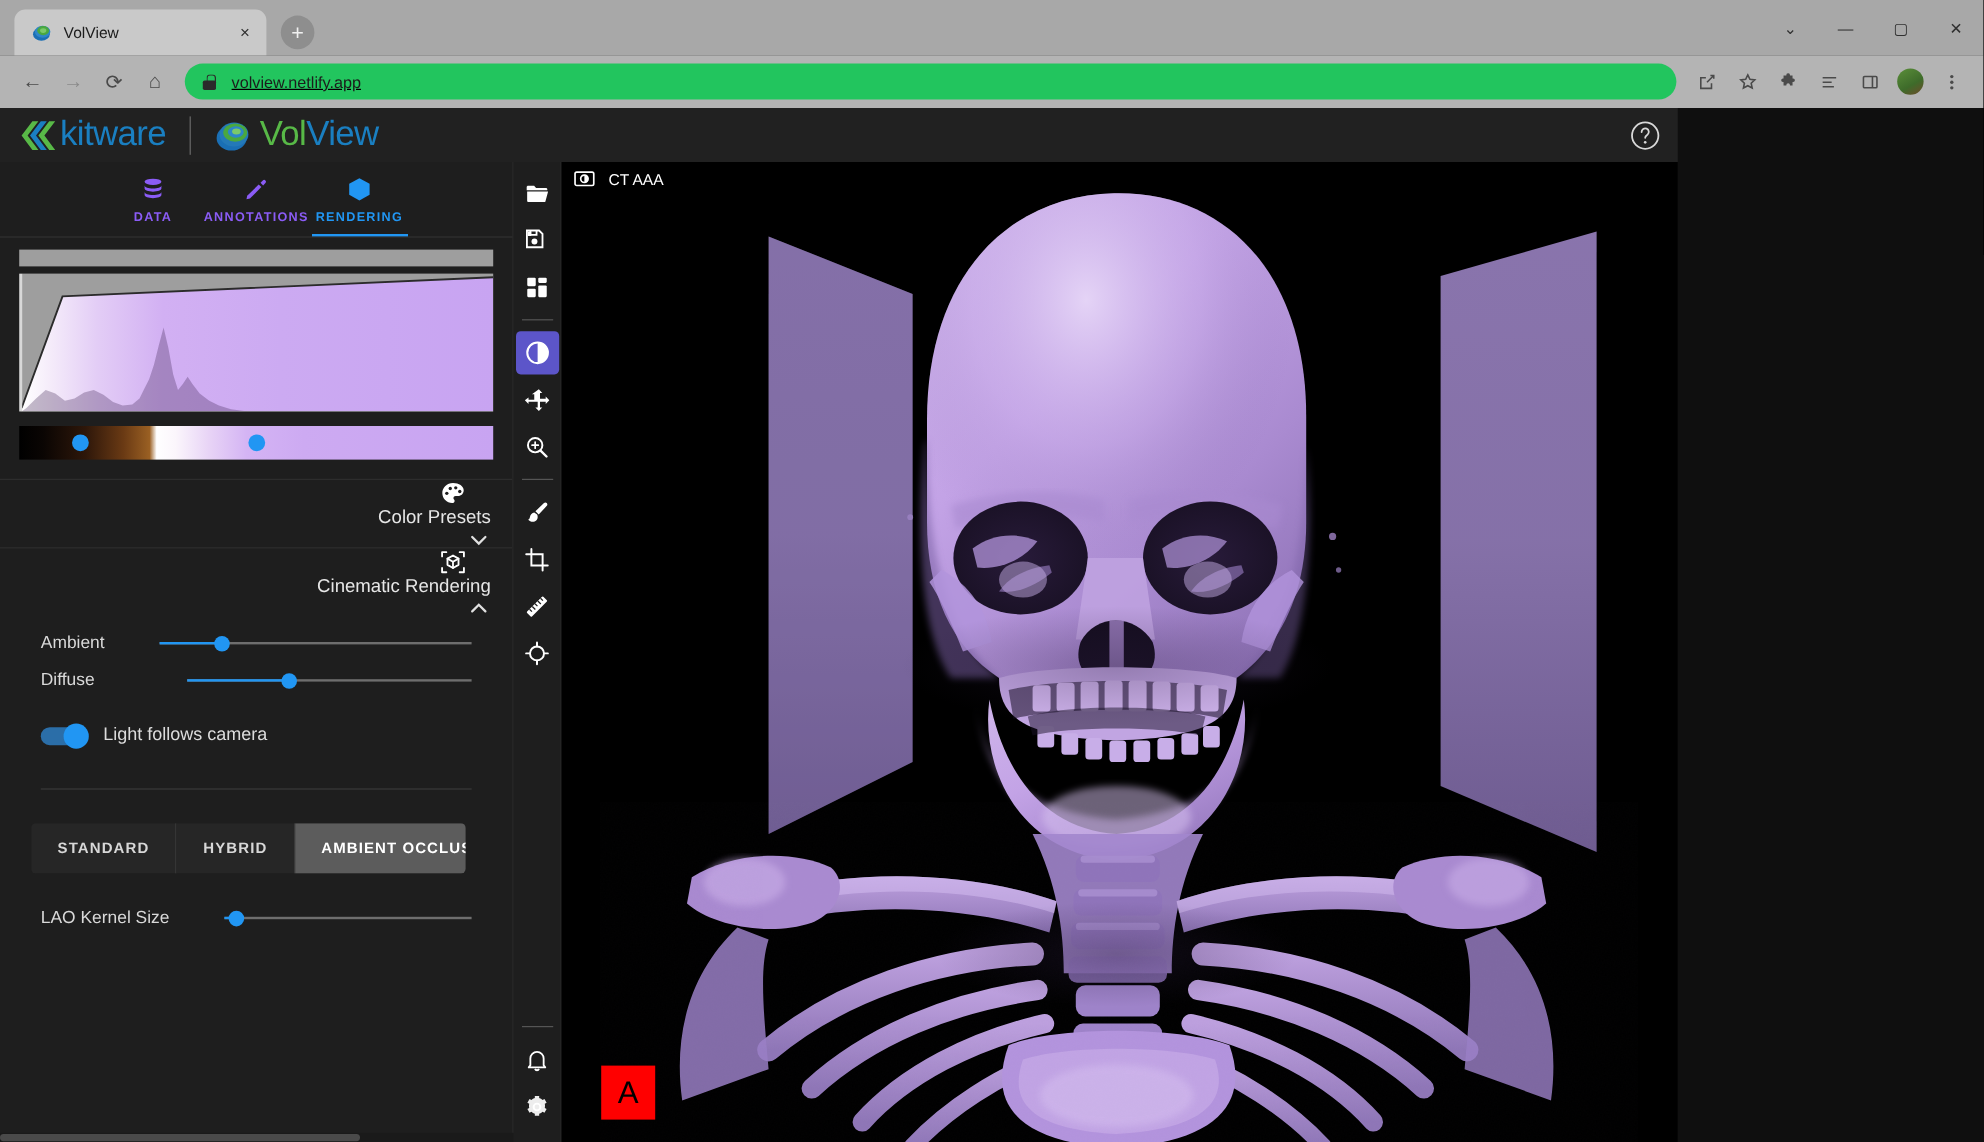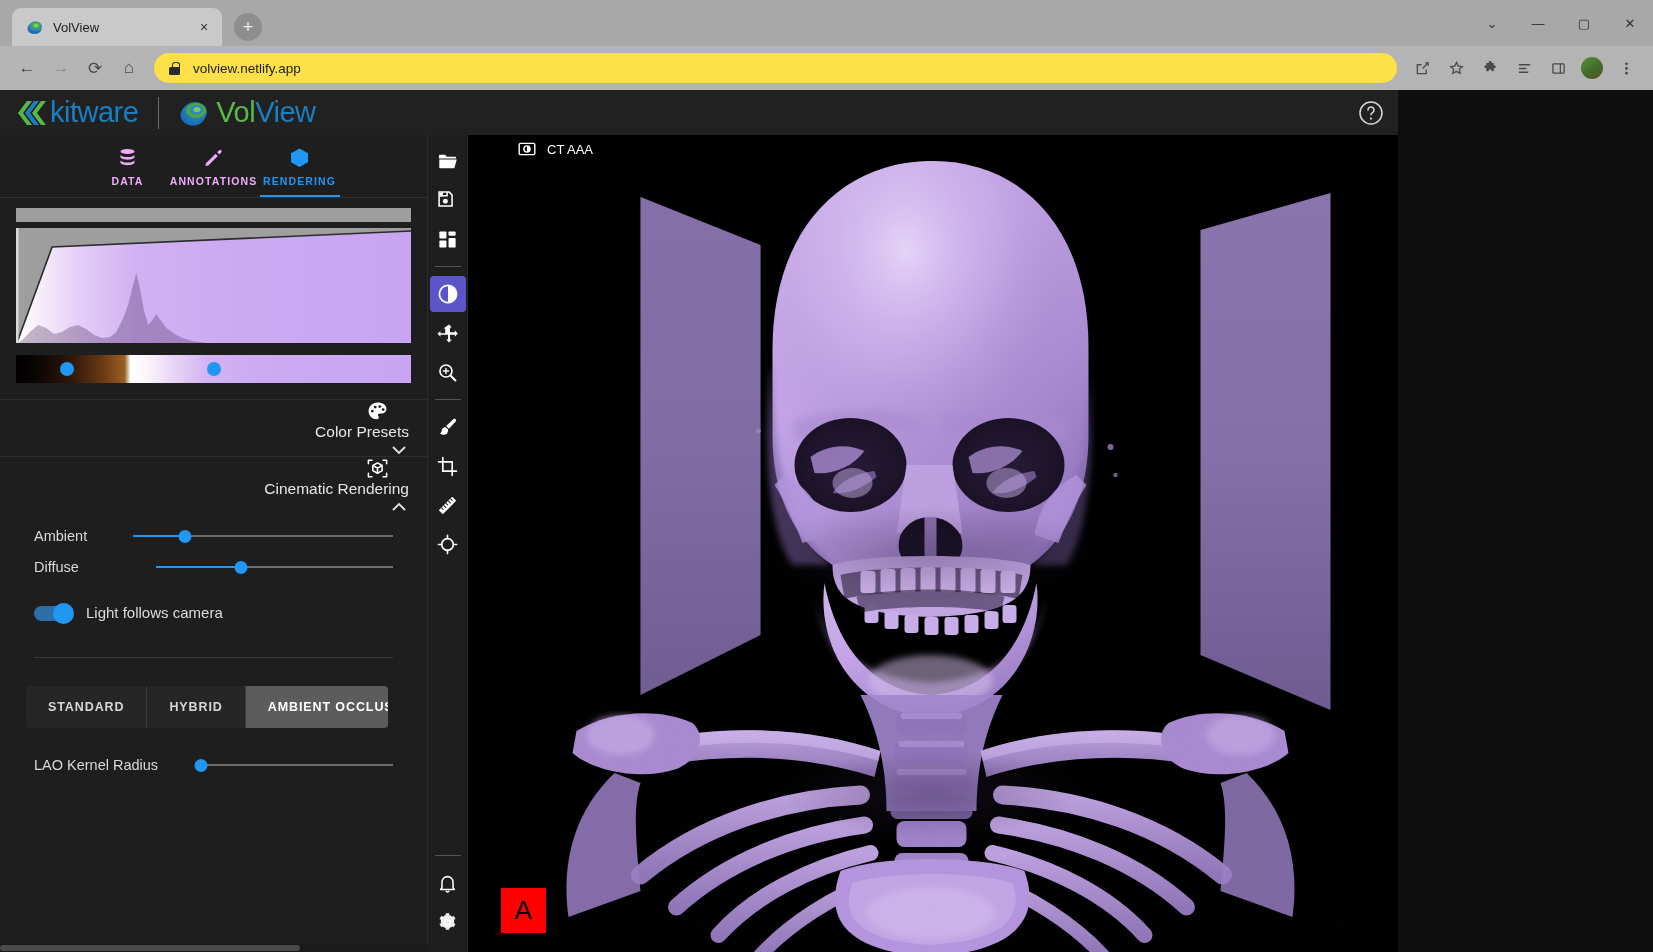--- a/index.html
+++ b/index.html
@@ -16,22 +16,22 @@
   .tab-close { width:20px; height:20px; display:flex; align-items:center; justify-content:center;
                font-size:14px; color:#303030; }
   .newtab { width:28px; height:28px; border-radius:50%; background:#8e8e8e; margin-left:12px; margin-bottom:5px;
             display:flex; align-items:center; justify-content:center; color:#f0f0f0; font-size:18px; line-height:1; }
   .wincontrols { position:absolute; right:0; top:0; height:46px; display:flex; align-items:center; }
   .wincontrol { width:46px; height:46px; display:flex; align-items:center; justify-content:center; color:#303030; font-size:13px; }
 
   .urlbar { height:44px; background:#b4b4b4; display:flex; align-items:center; padding:0 10px; }
   .navbtn { width:34px; height:34px; display:flex; align-items:center; justify-content:center; color:#4a4a4a; font-size:17px; }
   .navbtn.dim { color:#8a8a8a; }
-  .omnibox { flex:1; height:30px; background:#fde047; border-radius:15px; display:flex; align-items:center;
-             padding:4px 14px; margin:0 8px; }
+  .omnibox { flex:1; height:30px; background:#22c55e; border-radius:15px; display:flex; align-items:center;
+             padding:4px 14px; margin:0 8px;text-decoration:underline; }
   .lock { width:13px; height:13px; margin-right:12px; position:relative; flex:0 0 13px; }
   .lock:before { content:""; position:absolute; left:1px; top:5px; width:11px; height:8px; background:#2b2b2b; border-radius:1.5px; }
   .lock:after { content:""; position:absolute; left:3.5px; top:0px; width:6px; height:7px; border:1.6px solid #2b2b2b;
                 border-bottom:none; border-radius:3px 3px 0 0; }
   .url { font-size:13.5px; color:#1c1c1c; }
   .urlicons { display:flex; align-items:center; }
   .avatar-btn { width:22px; height:22px; border-radius:50%; background:linear-gradient(150deg,#5b8f3a,#3e6b2a 60%,#6f4a2a);
                 margin:0 6px; }
 
   
@@ -49,21 +49,21 @@
   .vv-vol { color:#58b947; }
   .vv-view { color:#1a7fc1; }
   .help-btn { position:absolute; right:14px; top:50%; transform:translateY(-50%); width:26px; height:26px; }
 
   .body-row { display:flex; height:817px; }
 
   
   .panel { width:428px; background:#1e1e1e; border-right:1px solid #2c2c2c; display:flex; flex-direction:column; }
   .tabs { height:62px; display:flex; justify-content:center; align-items:stretch; gap:0; }
   .tab-item { width:86px; display:flex; flex-direction:column; align-items:center; justify-content:center;
-              position:relative; color:#f0abfc; }
+              position:relative; color:#8b5cf6; }
   .tab-item.active { color:#2196f3; }
   .tab-icon { height:22px; display:flex; align-items:flex-end; margin-bottom:7px; }
   .tab-label { font-size:10.5px; letter-spacing:1.1px; font-weight:600; }
   .tab-item.active:after { content:""; position:absolute; bottom:0; left:3px; right:3px; height:2px; background:#2196f3; }
   .tab-div { height:1px; background:#333; }
 
   .panel-scroll { flex:1; overflow:hidden; }
 
   .tf-wrap { padding:10px 16px 0 16px; }
   .tf-topbar { height:14px; background:#9e9e9e; margin-bottom:6px; }
@@ -112,21 +112,21 @@
               padding-top:8px; border-right:1px solid #2a2a2a; }
   .vt-btn { width:36px; height:36px; margin-bottom:3px; border-radius:4px; display:flex;
             align-items:center; justify-content:center; color:#ffffff; }
   .vt-btn.active { background:#5c55c9; }
   .vt-div { width:26px; height:1px; background:#555; margin:6px 0 9px 0; }
   .vt-spacer { flex:1; }
 
   
   .viewport { flex:1; background:#000; position:relative; overflow:hidden; }
   .vp-header { position:absolute; left:0; top:0; height:28px; display:flex; align-items:center;
-               padding-left:10px; z-index:5;margin-left:40px; }
+               padding-left:10px; z-index:5; }
   .vp-cam-icon { width:18px; height:18px; margin-right:11px; color:#fff; }
   .vp-title { font-size:13px; color:#ffffff; }
   .orient-badge { position:absolute; left:33px; bottom:19px; width:45px; height:45px; background:#ff0000;
                   display:flex; align-items:center; justify-content:center; font-size:26px; color:#000;
                   font-weight:400; z-index:5; }
   .volume { position:absolute; inset:0; }
 
   .scrollbar-bottom { position:absolute; left:0; bottom:0; width:428px; height:8px; background:#1a1a1a; }
   .scrollbar-bottom .thumbh { position:absolute; left:0; top:1px; width:300px; height:6px; background:#4a4a4a; border-radius:3px; }
 </style>
@@ -379,25 +379,25 @@
               <div class="hdiv"></div>
 
               <div class="segment">
                 <div class="seg-btn">STANDARD</div>
                 <div class="seg-btn">HYBRID</div>
                 <div class="seg-btn active">AMBIENT OCCLUSION</div>
               </div>
 
               <div class="lao-wrap">
                 <div class="slider-row">
-                  <span class="slider-label">LAO Kernel Radius</span>
-                  <span class="slider-track" style="margin-left:9px;">
+                  <span class="slider-label">LAO Kernel Size</span>
+                  <span class="slider-track">
                     <span class="track-bg"></span>
-                    <span class="track-fill" style="width:1%;"></span>
-                    <span class="thumb" style="left:1%;"></span>
+                    <span class="track-fill" style="width:5%;"></span>
+                    <span class="thumb" style="left:5%;"></span>
                   </span>
                 </div>
               </div>
 
             </div>
           </div>
 
         </div>
         <div class="scrollbar-bottom">
           <div class="thumbh"></div>

